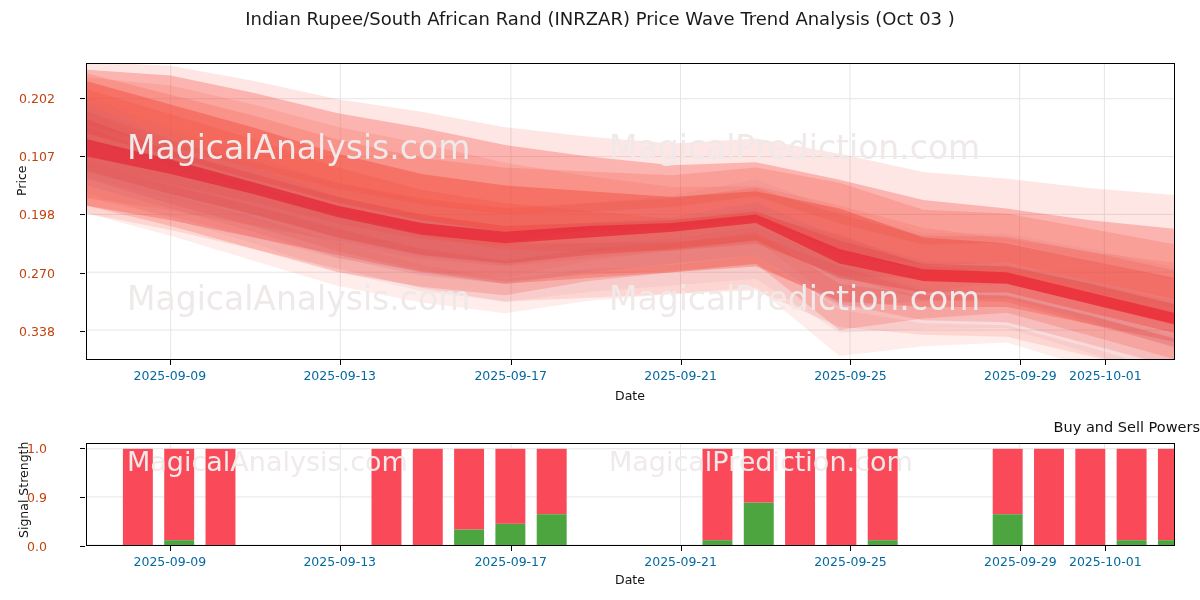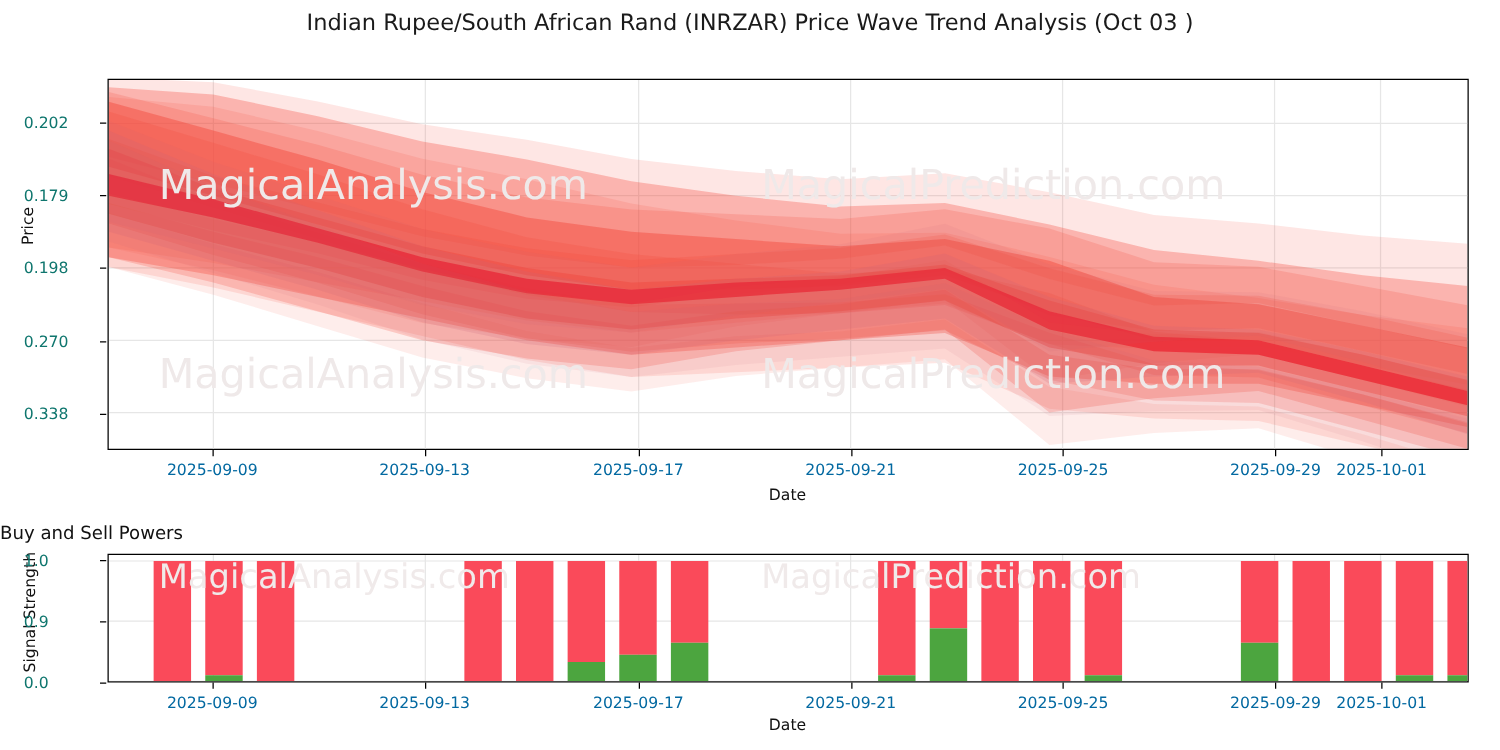--- a/index.html
+++ b/index.html
@@ -9,30 +9,30 @@
   .title-block{position:absolute;left:0;top:8px;width:1200px;text-align:center;}
   .title-line{font-size:18px;line-height:21px;color:#1a1a1a;white-space:nowrap;}
 
   
   #price-panel{position:absolute;left:86px;top:63px;width:1089px;height:297px;border:1.1px solid #000;box-sizing:border-box;background:#fff;overflow:hidden;}
   #price-svg{position:absolute;left:0;top:0;width:100%;height:100%;}
 
   .ylabel-price{position:absolute;left:14px;top:196px;transform:rotate(-90deg);transform-origin:0 0;font-size:12.5px;color:#111;}
   .ylabel-sig{position:absolute;left:16px;top:538px;transform:rotate(-90deg);transform-origin:0 0;font-size:12.5px;color:#111;}
 
-  .ytick{position:absolute;right:0;font-size:12.5px;color:#0f766e;text-align:left;white-space:nowrap;transform:translateY(-50%);padding-left:19px;}
+  .ytick{position:absolute;right:0;font-size:12.5px;color:#c2410c;text-align:center;white-space:nowrap;transform:translateY(-50%);}
   .ytickmark{position:absolute;width:5px;height:1px;background:#000;}
 
   .xtick-label{position:absolute;font-size:12.5px;color:#0369a1;white-space:nowrap;transform:translateX(-50%);}
   .xtickmark{position:absolute;width:1px;height:5px;background:#000;}
 
   .axis-title{position:absolute;font-size:12.5px;color:#111;white-space:nowrap;transform:translateX(-50%);}
 
   
-  #signal-title{position:absolute;left:0;top:419px;width:1200px;text-align:left;font-size:14.5px;color:#111;}
+  #signal-title{position:absolute;left:0;top:419px;width:1200px;text-align:right;font-size:14.5px;color:#111;}
   #signal-panel{position:absolute;left:86px;top:443px;width:1089px;height:103px;border:1.1px solid #000;box-sizing:border-box;background:#fff;overflow:hidden;}
   #signal-svg{position:absolute;left:0;top:0;width:100%;height:100%;}
 
   .wm{position:absolute;font-size:33px;color:#efe9e9;white-space:nowrap;font-family:"DejaVu Sans","Liberation Sans",sans-serif;pointer-events:none;letter-spacing:0px;}
   .wm-sig{font-size:27px;color:#f0eaea;}
 </style>
 </head>
 <body>
 
 <div id="root">
@@ -42,21 +42,21 @@
   </div>
 
   <div class="ylabel-price">Price</div>
   <div id="price-yticks">
       <div class="ytick" style="top: 330.882px; left: 0px; width: 74px;">0.338</div>
       <div class="ytickmark" style="left: 80px; top: 330.882px;"></div>
       <div class="ytick" style="top: 272.647px; left: 0px; width: 74px;">0.270</div>
       <div class="ytickmark" style="left: 80px; top: 272.647px;"></div>
       <div class="ytick" style="top: 214.412px; left: 0px; width: 74px;">0.198</div>
       <div class="ytickmark" style="left: 80px; top: 214.412px;"></div>
-      <div class="ytick" style="top: 156.176px; left: 0px; width: 74px;">0.179</div>
+      <div class="ytick" style="top: 156.176px; left: 0px; width: 74px;">0.107</div>
       <div class="ytickmark" style="left: 80px; top: 156.176px;"></div>
       <div class="ytick" style="top: 97.9412px; left: 0px; width: 74px;">0.202</div>
       <div class="ytickmark" style="left: 80px; top: 97.9412px;"></div>
     </div>
   <div id="price-panel">
     <svg id="price-svg" viewBox="0 0 1089 297" preserveAspectRatio="none">
         <line x1="0" x2="1089" y1="267.8823529411764" y2="267.8823529411764" stroke="#e6e6e6" stroke-width="1"></line>
         <line x1="0" x2="1089" y1="209.64705882352922" y2="209.64705882352922" stroke="#e6e6e6" stroke-width="1"></line>
         <line x1="0" x2="1089" y1="151.41176470588204" y2="151.41176470588204" stroke="#e6e6e6" stroke-width="1"></line>
         <line x1="0" x2="1089" y1="93.17647058823485" y2="93.17647058823485" stroke="#e6e6e6" stroke-width="1"></line>

